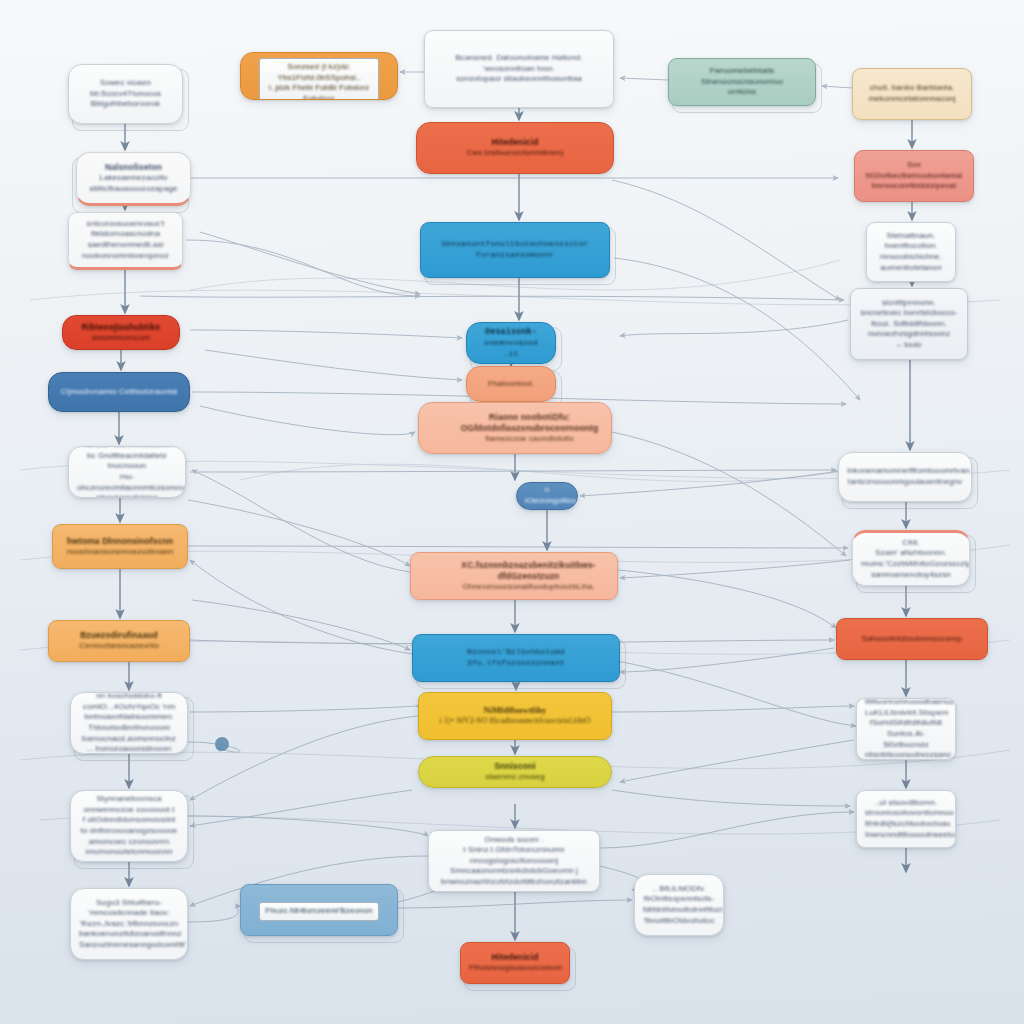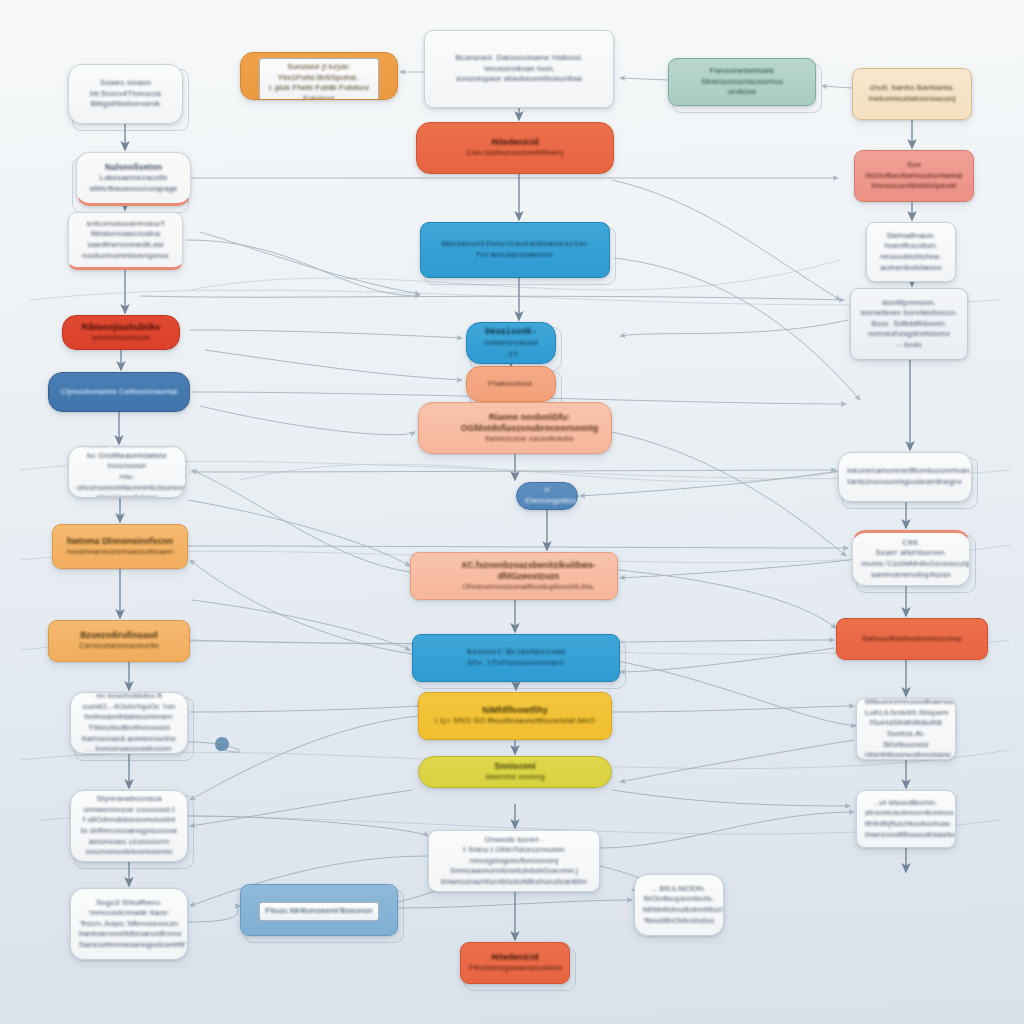--- a/index.html
+++ b/index.html
@@ -330,21 +330,21 @@
         <span class="t h">Bzuezodirufinaaud</span>
         <span class="t">Cennoztarsncazeuriio</span>
       </div>
       <div class="ghost" style="left: 416px; top: 639px; width: 208px; height: 48px;"></div>
       <div class="node c-blue rnd2" style="left: 412px; top: 634px; width: 208px; height: 48px; z-index: 34;">
         <span class="t">Ninnool'Bzlbvhbotumd 3fu.lfofozoozoznnant</span>
       </div>
       <div class="node c-tomato rnd2" style="left: 836px; top: 618px; width: 152px; height: 42px; z-index: 35;">
         <span class="t">Sahoocitntztoutonnsczonvp</span>
       </div>
-      <div class="node c-yellow rnd2" style="left: 418px; top: 692px; width: 194px; height: 48px; z-index: 36;">
+      <div class="node c-yellow rnd2" style="left: 418px; top: 692px; width: 194px; height: 48px; z-index: 36; font-family: Liberation Serif, serif;">
         <span class="t h">NiMfdffoowtfihy</span>
         <span class="t">i 1|= SfV2-SO fficudtzoauncttfcuoctzisf,fdnO</span>
       </div>
       <div class="ghost" style="left: 74px; top: 697px; width: 118px; height: 62px;"></div>
       <div class="node c-grey " style="left: 70px; top: 692px; width: 118px; height: 62px; z-index: 37;">
         <span class="t">nn boscfoddobo-ft</span>
         <span class="t">comtO...4OcfoYqoOc 'nm</span>
         <span class="t">txntnoaxnfdabsoommen:</span>
         <span class="t">ThbnotsvBnrthvnovoni</span>
         <span class="t">barnocnacd.aomsnnoctnz</span>

